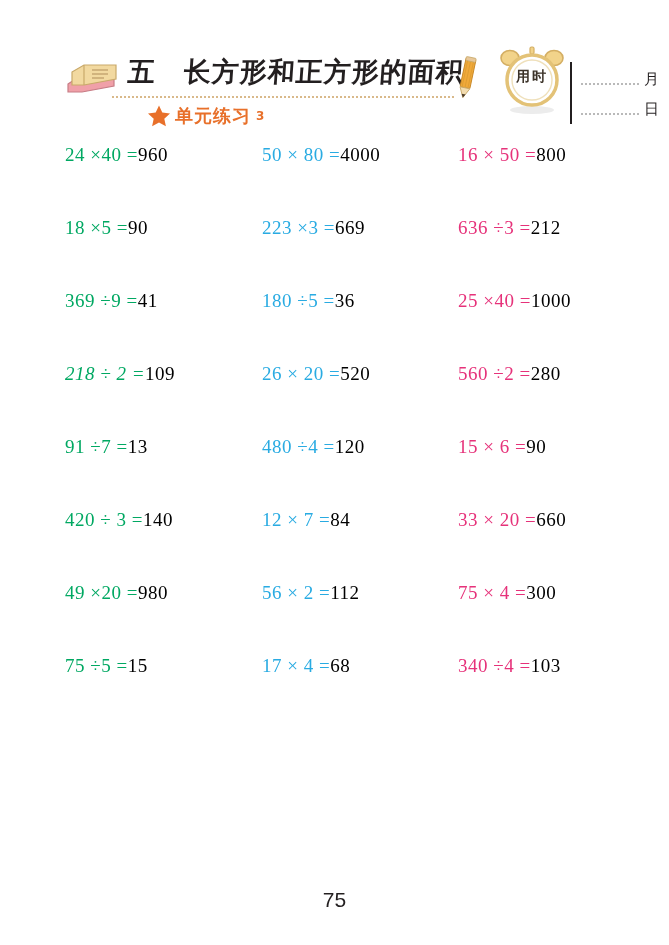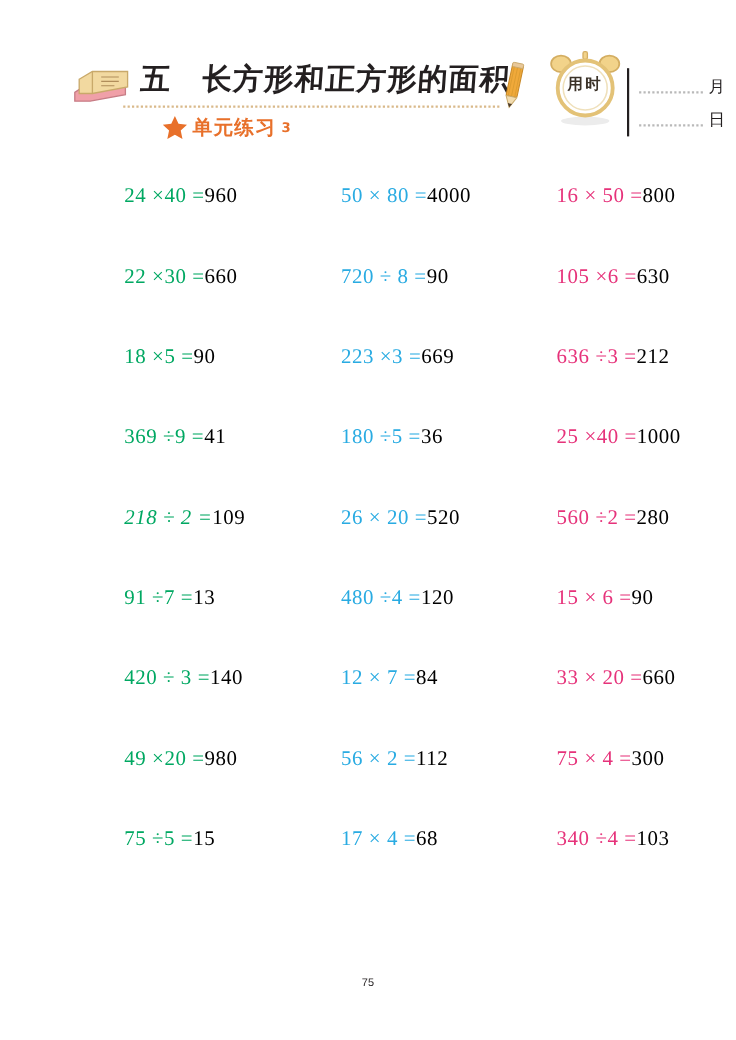--- a/index.html
+++ b/index.html
@@ -137,23 +137,22 @@
     font-family: "DejaVu Sans", sans-serif;
     font-size: 12px;
     font-weight: bold;
     color: #e8702a;
     margin-left: 5px;
   }
 
   
   #problems {
     position: absolute;
-    left: 0; top: 168px;
+    left: 0; top: 144px;
     width: 543px;
-    padding-left: 48px;
   }
   .prob-row {
     position: relative;
     height: 73px;
   }
   .prob {
     position: absolute;
     top: 0;
     font-family: "Liberation Serif", serif;
     font-size: 19px;
@@ -165,21 +164,21 @@
   .expr   { letter-spacing: 0.5px; }
   .answer { color: #000000; letter-spacing: 0.5px; }
 
   
   #page-number {
     position: absolute;
     left: 0; top: 888px;
     width: 669px;
     text-align: center;
     font-family: "Liberation Sans", sans-serif;
-    font-size: 10px;
+    font-size: 21px;
     color: #231f20;
   }
 </style>
 </head>
 <body>
 
 <div id="header">
 
   <svg id="book-icon" viewBox="0 0 54 34">
     <path d="M4 22 L16 14 L50 14 L50 24 L18 30 L4 30 Z" fill="#f0a0a8" stroke="#c77d86" stroke-width="1.2"></path>
@@ -235,25 +234,20 @@
   </div>
 </div>
 
 <div id="problems">
     <div class="prob-row">
       <div class="prob col0"><span class="expr" style="color: rgb(0, 168, 98);">24 ×40 =</span><span class="answer">960</span></div>
       <div class="prob col1"><span class="expr" style="color: rgb(41, 171, 226);">50 × 80 =</span><span class="answer">4000</span></div>
       <div class="prob col2"><span class="expr" style="color: rgb(230, 50, 122);">16 × 50 =</span><span class="answer">800</span></div>
     </div>
     <div class="prob-row">
-      <div class="prob col0"><span class="expr" style="color: rgb(0, 168, 98);">22 ×30 =</span><span class="answer">660</span></div>
-      <div class="prob col1"><span class="expr" style="color: rgb(41, 171, 226);">720 ÷ 8 =</span><span class="answer">90</span></div>
-      <div class="prob col2"><span class="expr" style="color: rgb(230, 50, 122);">105 ×6 =</span><span class="answer">630</span></div>
-    </div>
-    <div class="prob-row">
       <div class="prob col0"><span class="expr" style="color: rgb(0, 168, 98);">18 ×5 =</span><span class="answer">90</span></div>
       <div class="prob col1"><span class="expr" style="color: rgb(41, 171, 226);">223 ×3 =</span><span class="answer">669</span></div>
       <div class="prob col2"><span class="expr" style="color: rgb(230, 50, 122);">636 ÷3 =</span><span class="answer">212</span></div>
     </div>
     <div class="prob-row">
       <div class="prob col0"><span class="expr" style="color: rgb(0, 168, 98);">369 ÷9 =</span><span class="answer">41</span></div>
       <div class="prob col1"><span class="expr" style="color: rgb(41, 171, 226);">180 ÷5 =</span><span class="answer">36</span></div>
       <div class="prob col2"><span class="expr" style="color: rgb(230, 50, 122);">25 ×40 =</span><span class="answer">1000</span></div>
     </div>
     <div class="prob-row">

